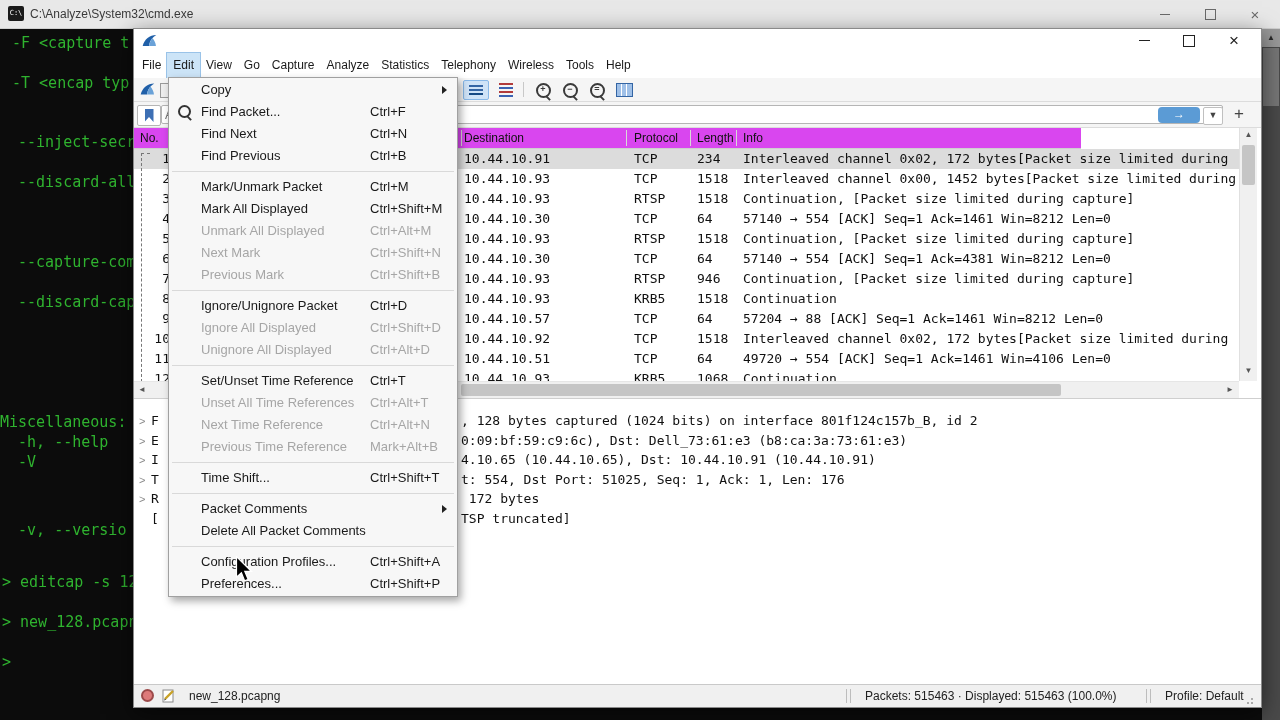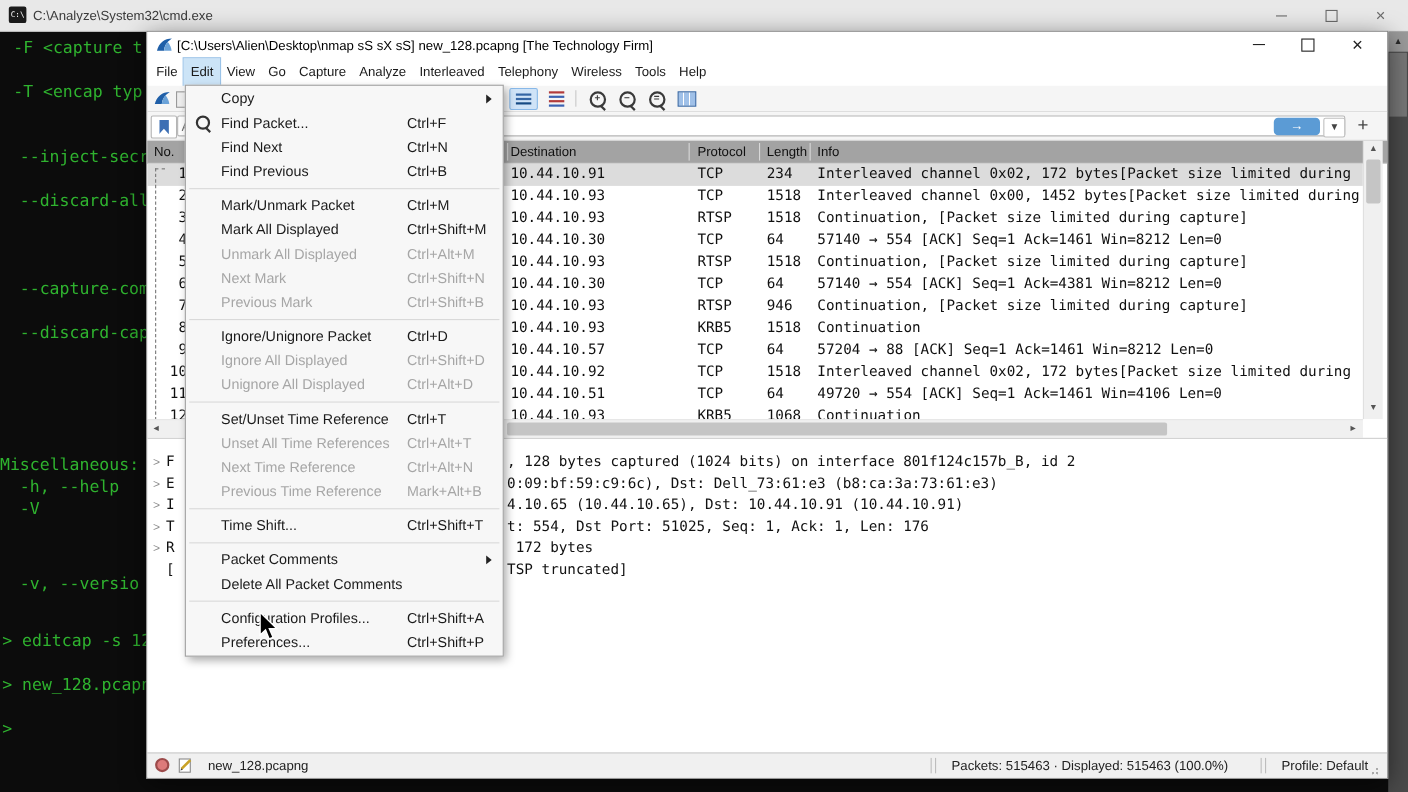--- a/index.html
+++ b/index.html
@@ -52,21 +52,21 @@
   .bookmark-glyph{width:9px;height:13px;background:#3d6fb4;clip-path:polygon(0 0,100% 0,100% 100%,50% 62%,0 100%);}
   .filter-input{left:27px;top:3px;width:1062px;height:19px;border:1px solid #b5b5b5;border-radius:2px;background:#fff;
                 font-size:12px;color:#222;padding:0 0 0 3px;box-sizing:border-box;outline:none;}
   .filter-input::placeholder{color:#6f6f6f;}
   .apply-btn{left:1024px;top:5px;width:42px;height:16px;background:#5b9bd5;border-radius:4px;color:#fff;
              font-size:12px;line-height:15px;text-align:center;font-weight:bold;}
   .caret-btn{left:1069px;top:5px;width:18px;height:16px;background:#fff;border:1px solid #c0c0c0;border-radius:2px;
              font-size:9px;color:#444;text-align:center;line-height:15px;}
   .plus-btn{left:1093px;top:1px;width:24px;height:22px;font-size:17px;color:#444;text-align:center;line-height:22px;}
 
-  .pkt-header{left:0;top:99px;width:1127px;height:21px;background:#a3a3a3;border-bottom:1px solid #cfcfcf;box-sizing:border-box;}
+  .pkt-header{left:0;top:99px;width:947px;height:21px;background:#d946ef;border-bottom:1px solid #cfcfcf;box-sizing:border-box;}
   .pkt-header .hcol{position:absolute;top:0;height:21px;line-height:21px;font-size:12px;color:#111;white-space:nowrap;}
   .hsep{position:absolute;top:2px;width:1px;height:16px;background:#d8d8d8;}
   .pkt-rows{left:0;top:120px;width:1105px;height:232px;background:#fff;overflow:hidden;}
   .pkt-row{position:absolute;left:0;width:1105px;height:20px;font-family:"DejaVu Sans Mono",monospace;font-size:13px;color:#101010;}
   .pkt-row.selected{background:#dcdcdc;}
   .pkt-row span{position:absolute;top:0;height:20px;line-height:20px;white-space:pre;}
   .c-no{left:0;width:36px;text-align:right;}
   .c-dest{left:330px;} .c-proto{left:500px;} .c-len{left:563px;} .c-info{left:609px;text-align:center;}
   .bracket{left:7px;top:124px;width:8px;height:228px;border-left:1px dashed #777;border-top:1px dashed #777;}
 
@@ -146,40 +146,39 @@
     <div class="abs cmd-scroll-thumb"></div>
   </div>
 
   <div class="abs ws-window">
 
     <div class="abs ws-titlebar">
       <svg class="abs fin" style="left:7px;top:4px;" width="17" height="16" viewBox="0 0 20 16">
         <path d="M2 14 C4 6 10 1 18 1 C12 5 10 9 9.5 14 Z" fill="#1f5fa8"></path>
         <path d="M9.5 14 C10 10 11.5 6.5 13.5 4.5 C16 7.5 17.3 11 17.6 14 Z" fill="#6aa2d8"></path>
       </svg>
-      <div class="abs ws-title">[C:\Users\Alien\Desktop\nmap sS sX sS] new_128.pcapng [The Technology Firm]</div>
       <div class="abs ws-ctl" style="left:992px;">
           <div class="min-glyph"></div>
         </div>
       <div class="abs ws-ctl" style="left:1037px;">
           <div class="max-glyph"></div>
         </div>
       <div class="abs ws-ctl" style="left:1082px;">
           <div class="close-glyph">×</div>
         </div>
     </div>
 
     <div class="ws-menubar abs">
         <div class="menu-bar-item">File</div>
         <div class="menu-bar-item active">Edit</div>
         <div class="menu-bar-item">View</div>
         <div class="menu-bar-item">Go</div>
         <div class="menu-bar-item">Capture</div>
         <div class="menu-bar-item">Analyze</div>
-        <div class="menu-bar-item">Interleaved</div>
+        <div class="menu-bar-item">Statistics</div>
         <div class="menu-bar-item">Telephony</div>
         <div class="menu-bar-item">Wireless</div>
         <div class="menu-bar-item">Tools</div>
         <div class="menu-bar-item">Help</div>
       </div>
 
     <div class="abs ws-toolbar">
       <svg class="abs" style="left:5px;top:4px;" width="17" height="15" viewBox="0 0 20 16">
         <path d="M2 14 C4 6 10 1 18 1 C12 5 10 9 9.5 14 Z" fill="#1f5fa8"></path>
         <path d="M9.5 14 C10 10 11.5 6.5 13.5 4.5 C16 7.5 17.3 11 17.6 14 Z" fill="#6aa2d8"></path>

